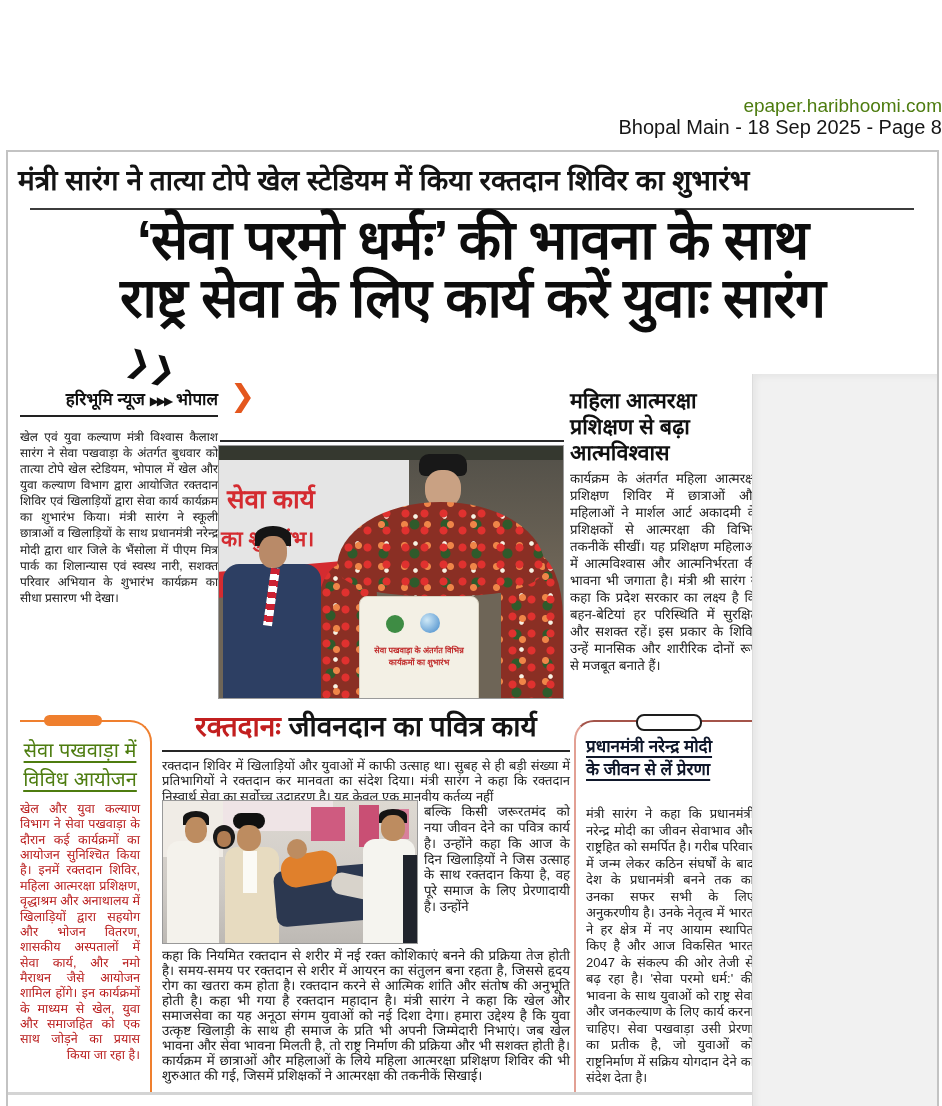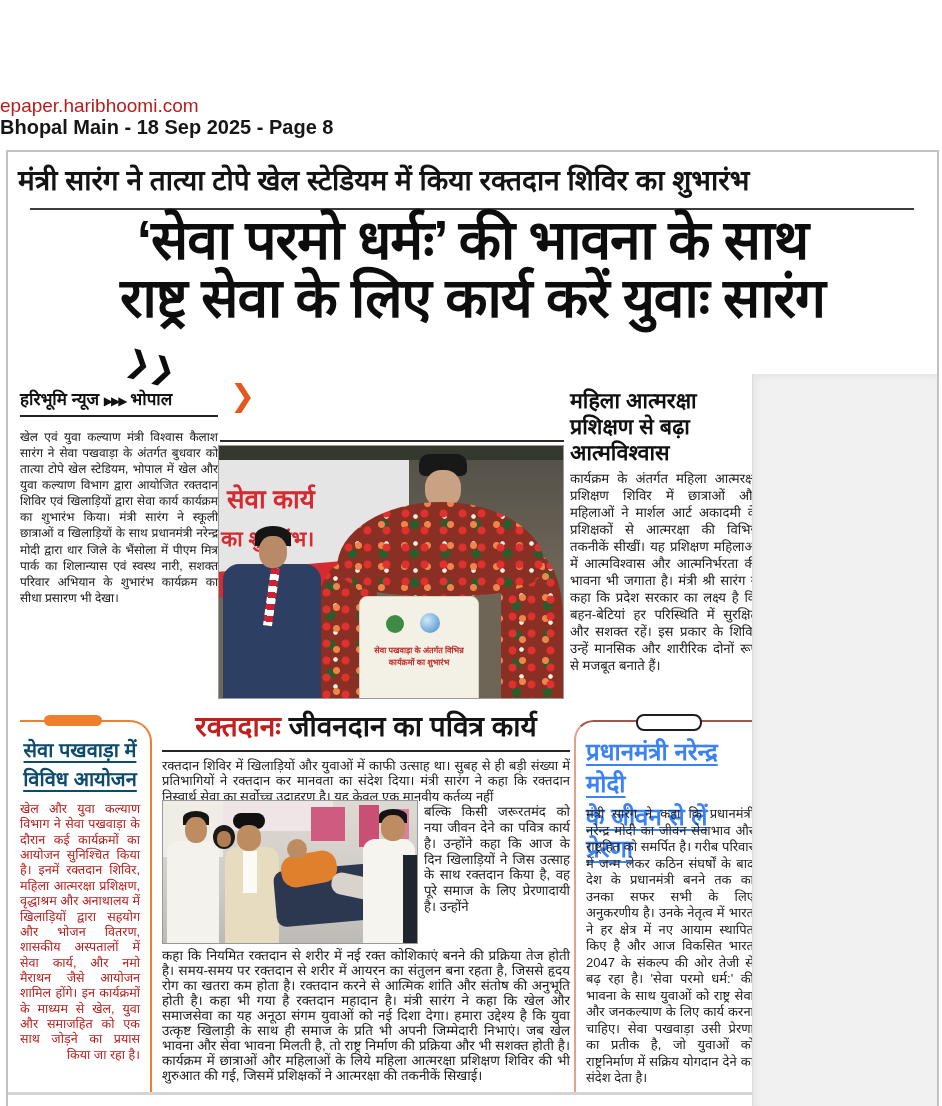--- a/index.html
+++ b/index.html
@@ -3,66 +3,66 @@
 <meta charset="utf-8">
 <style>
   html,body{margin:0;padding:0;background:#fff;}
   .page{position:relative;width:942px;height:1106px;background:#fff;overflow:hidden;
         font-family:"Liberation Sans","DejaVu Sans",sans-serif;color:#1a1a1a;}
   .abs{position:absolute;}
 
   
   .logo{width:100%;text-align:center;top:4px;left:0;font-size:68px;line-height:1.25;
         font-weight:800;color:#417c3f;letter-spacing:1px;}
-  .site{width:100%;text-align:left;top:95px;left:0;font-size:19px;color:#b91c1c;}
-  .edition{width:100%;text-align:left;top:116px;left:0;font-size:20px;font-weight:700;color:#161616;}
+  .site{width:100%;text-align:right;top:95px;left:0;font-size:19px;color:#4d7c0f;}
+  .edition{width:100%;text-align:right;top:116px;left:0;font-size:20px;font-weight:400;color:#161616;}
 
   
   .artbox{left:6px;top:150px;width:929px;height:956px;border:2px solid #c3c3c3;background:#fff;overflow:hidden;}
 
   .kicker{left:0;top:8px;width:100%;font-size:28px;font-weight:800;color:#141414;padding-left:10px;}
   .kicker-line{left:22px;top:56px;width:884px;height:2px;background:#3c3c3c;}
   .headline{left:0;top:60px;width:100%;text-align:center;font-weight:900;color:#0d0d0d;
             font-size:55px;line-height:1.05;letter-spacing:-1px;}
 
   .deco-arrows{left:118px;top:196px;font-size:30px;font-weight:900;color:#0d0d0d;transform:rotate(14deg);}
 
-  .byline{left:12px;top:235px;width:198px;text-align:left;font-size:17px;font-weight:800;color:#111;}
+  .byline{left:12px;top:235px;width:198px;text-align:right;font-size:17px;font-weight:800;color:#111;}
   .byline .arr{font-size:12px;letter-spacing:-2px;}
   .byline-line{left:12px;top:263px;width:198px;height:1.5px;background:#222;}
   .lead-body{left:12px;top:277px;width:198px;font-size:12px;line-height:1.34;text-align:justify;color:#1b1b1b;}
 
   .cap-chevron{left:222px;top:229px;font-size:30px;font-weight:900;color:#e4571e;line-height:1;}
   .caption{left:254px;top:228px;width:302px;font-size:19.5px;line-height:1.32;font-weight:800;color:#151515;}
   .caption .hl{color:#c2342b;}
   .caption-line{left:212px;top:288px;width:344px;height:2px;background:#2b2b2b;}
 
   
   .sd-head{left:562px;top:236px;width:190px;font-size:21.5px;line-height:1.22;font-weight:900;color:#101010;}
   .sd-body{left:562px;top:318px;width:188px;font-size:13.2px;line-height:1.29;text-align:justify;color:#222;}
 
   
   .pk-frame{left:12px;top:568px;width:130px;height:372px;border-top:2.5px solid #ef7f2e;
             border-right:2.5px solid #ef7f2e;border-top-right-radius:22px;}
   .pk-capsule{left:36px;top:563px;width:58px;height:11px;background:#ef7f2e;border-radius:6px;}
-  .pk-head{left:10px;top:584px;width:124px;text-align:center;font-size:20px;line-height:1.45;font-weight:700;color:#0c4a6e;
+  .pk-head{left:10px;top:584px;width:124px;text-align:center;font-size:20px;line-height:1.45;font-weight:400;color:#4d7c0f;
            text-decoration:underline;text-decoration-thickness:2px;text-underline-offset:4px;}
   .pk-body{left:12px;top:650px;width:120px;font-size:12.6px;line-height:1.22;text-align:justify;text-align-last:right;color:#b91c1c;}
 
   .bd-head{left:154px;top:554px;width:408px;text-align:center;font-size:28px;font-weight:900;color:#141414;}
   .bd-head .hl{color:#c21f1f;}
   .bd-head-line{left:154px;top:598px;width:408px;height:2px;background:#262626;}
   .bd-intro{left:154px;top:606px;width:408px;font-size:13px;line-height:1.18;text-align:justify;color:#1d1d1d;}
   .bd-beside{left:416px;top:652px;width:146px;font-size:13.2px;line-height:1.2;text-align:justify;color:#1d1d1d;}
   .bd-below{left:154px;top:796px;width:408px;font-size:13.4px;line-height:1.12;text-align:justify;color:#1d1d1d;}
 
   .md-frame{left:566px;top:568px;width:182px;height:372px;border-top:2.5px solid #a4544a;
             border-left:2.5px solid #e2a094;border-top-left-radius:20px;}
   .md-capsule{left:628px;top:562px;width:62px;height:13px;background:#fff;border:2px solid #1d1d1d;border-radius:8px;}
-  .md-head{left:578px;top:584px;width:172px;font-size:24px;line-height:1.35;font-weight:900;color:#3b82f6;
+  .md-head{left:578px;top:584px;width:172px;font-size:17px;line-height:1.35;font-weight:900;color:#0f172a;
            text-decoration:underline;text-decoration-thickness:2px;text-underline-offset:4px;}
   .md-body{left:578px;top:654px;width:168px;font-size:13px;line-height:1.27;text-align:justify;color:#222;}
 
   .bottom-strip{left:0;top:940px;width:744px;height:2.5px;background:#d4d4d4;}
   .empty-panel{left:744px;top:222px;width:185px;height:734px;background:#f1f1f1;
                border-left:1px solid #dcdcdc;box-shadow:inset 3px 3px 6px rgba(0,0,0,0.05);}
 
   
   .photo1{left:210px;top:293px;width:344px;height:252px;background:#6e6557;overflow:hidden;border:1px solid #9a9a9a;}
   .flowers{background-color:#8a2f24;background-image:

